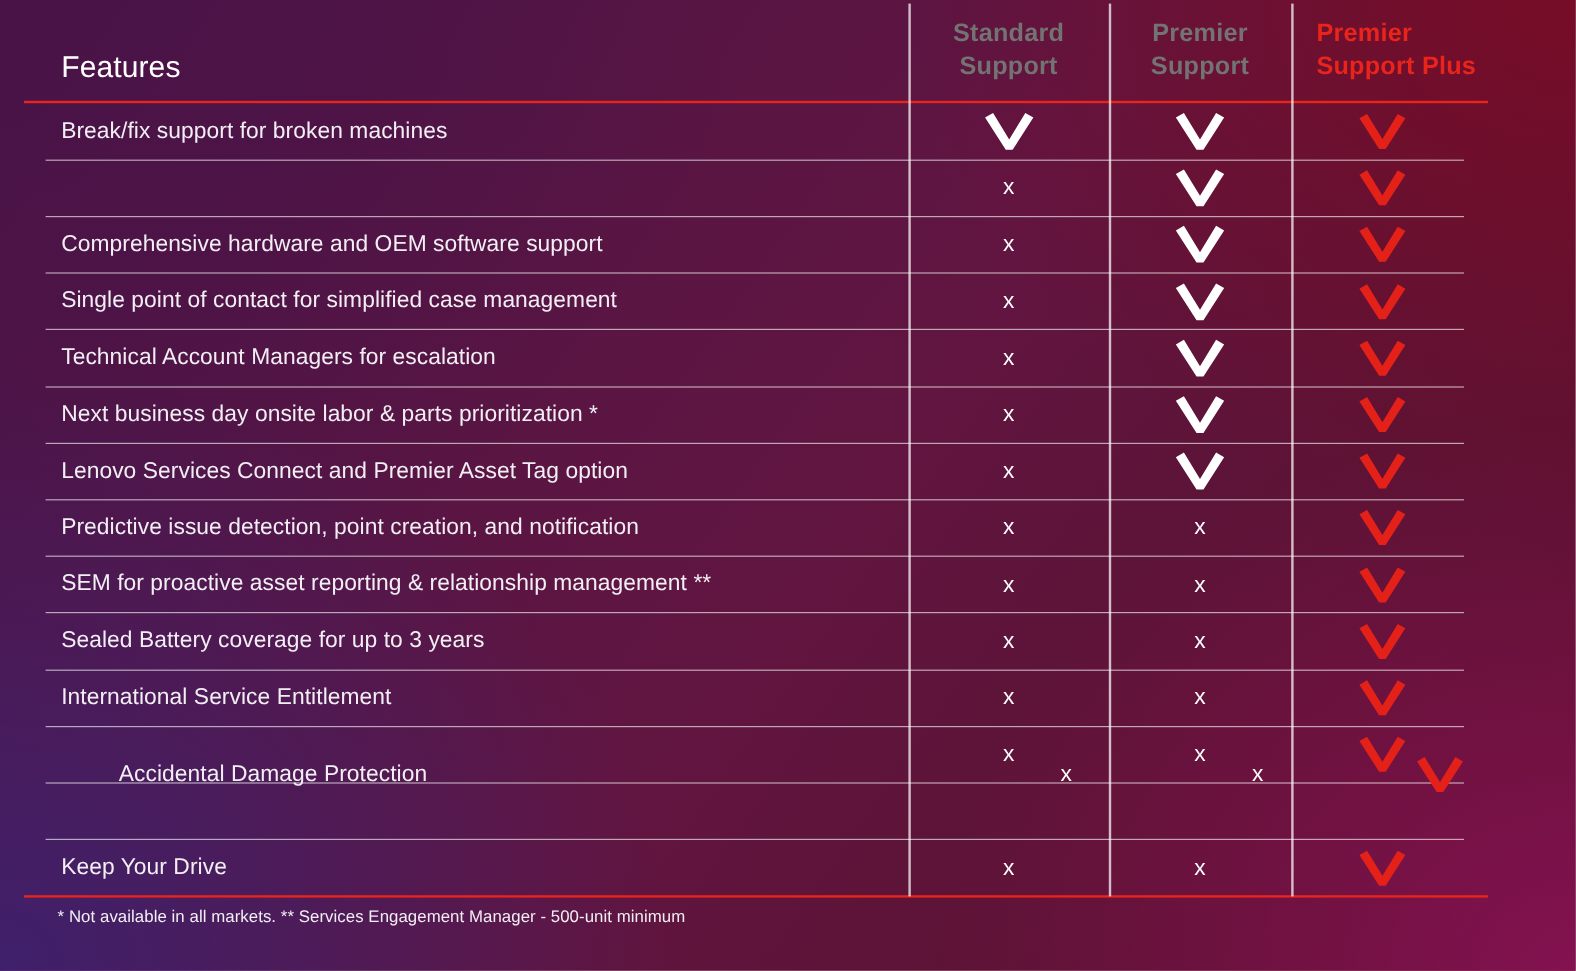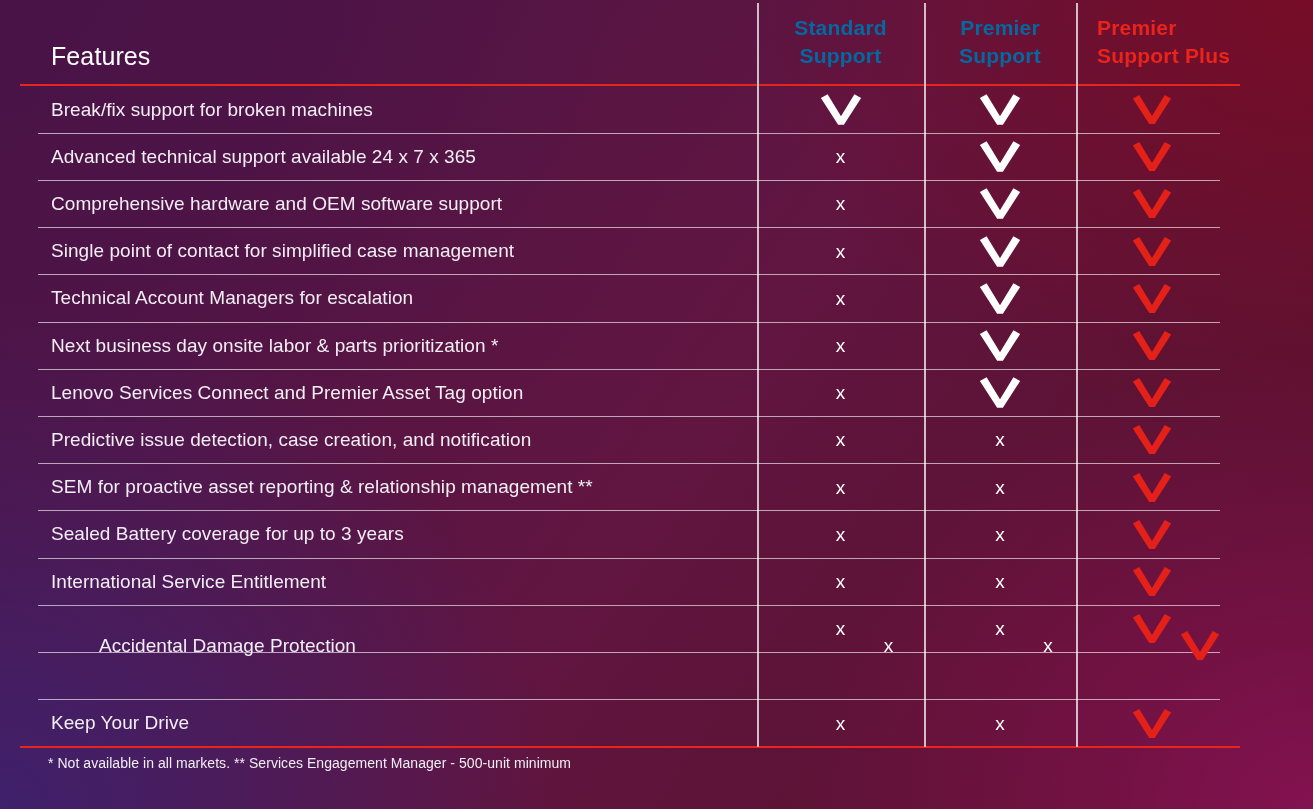--- a/index.html
+++ b/index.html
@@ -25,21 +25,21 @@
 
   .feat-title {
     position:absolute; left:51px; top:42px;
     font-size:25px; font-weight:normal; color:#ffffff;
     letter-spacing:0.1px;
   }
 
   .colhead {
     position:absolute; top:14px;
     font-size:21px; font-weight:bold; line-height:28px;
-    text-align:center; color:#0369a1;
+    text-align:center; color:#737373;
     letter-spacing:0.2px;
   }
   .colhead.accent { color:#e8241b; }
   .colhead .l2 { display:block; }
 
   
   .ch-std { left:757px; width:167px; }
   .ch-prem { left:924px; width:152px; }
   .ch-plus { left:1076px; width:180px; text-align:left; padding-left:21px; }
 
@@ -149,21 +149,20 @@
         <div class="cell c-plus">
           <span class="check">
             <svg width="44" height="31" viewBox="0 0 48 34">
               <path d="M3 5 L10 1 L24 24 L38 1 L45 5 L27 33 L21 33 Z" fill="#e32119"></path>
             </svg>
           </span>
         </div>
       </div>
       <div class="rowline" style="top: 132.7px;"></div>
       <div class="row" style="top: 133.2px;">
-        <div class="feat-cell">Advanced technical support available 24 x 7 x 365</div>
         <div class="cell c-std">
           <span class="mark-x">x</span>
         </div>
         <div class="cell c-prem">
           <span class="check">
             <svg width="46" height="33" viewBox="0 0 48 34">
               <path d="M3 5 L10 1 L24 24 L38 1 L45 5 L27 33 L21 33 Z" fill="#ffffff"></path>
             </svg>
           </span>
         </div>
@@ -275,21 +274,21 @@
         <div class="cell c-plus">
           <span class="check">
             <svg width="44" height="31" viewBox="0 0 48 34">
               <path d="M3 5 L10 1 L24 24 L38 1 L45 5 L27 33 L21 33 Z" fill="#e32119"></path>
             </svg>
           </span>
         </div>
       </div>
       <div class="rowline" style="top: 415.9px;"></div>
       <div class="row" style="top: 416.4px;">
-        <div class="feat-cell">Predictive issue detection, case creation, and notification</div>
+        <div class="feat-cell">Predictive issue detection, point creation, and notification</div>
         <div class="cell c-std">
           <span class="mark-x">x</span>
         </div>
         <div class="cell c-prem">
           <span class="mark-x">x</span>
         </div>
         <div class="cell c-plus">
           <span class="check">
             <svg width="44" height="31" viewBox="0 0 48 34">
               <path d="M3 5 L10 1 L24 24 L38 1 L45 5 L27 33 L21 33 Z" fill="#e32119"></path>

